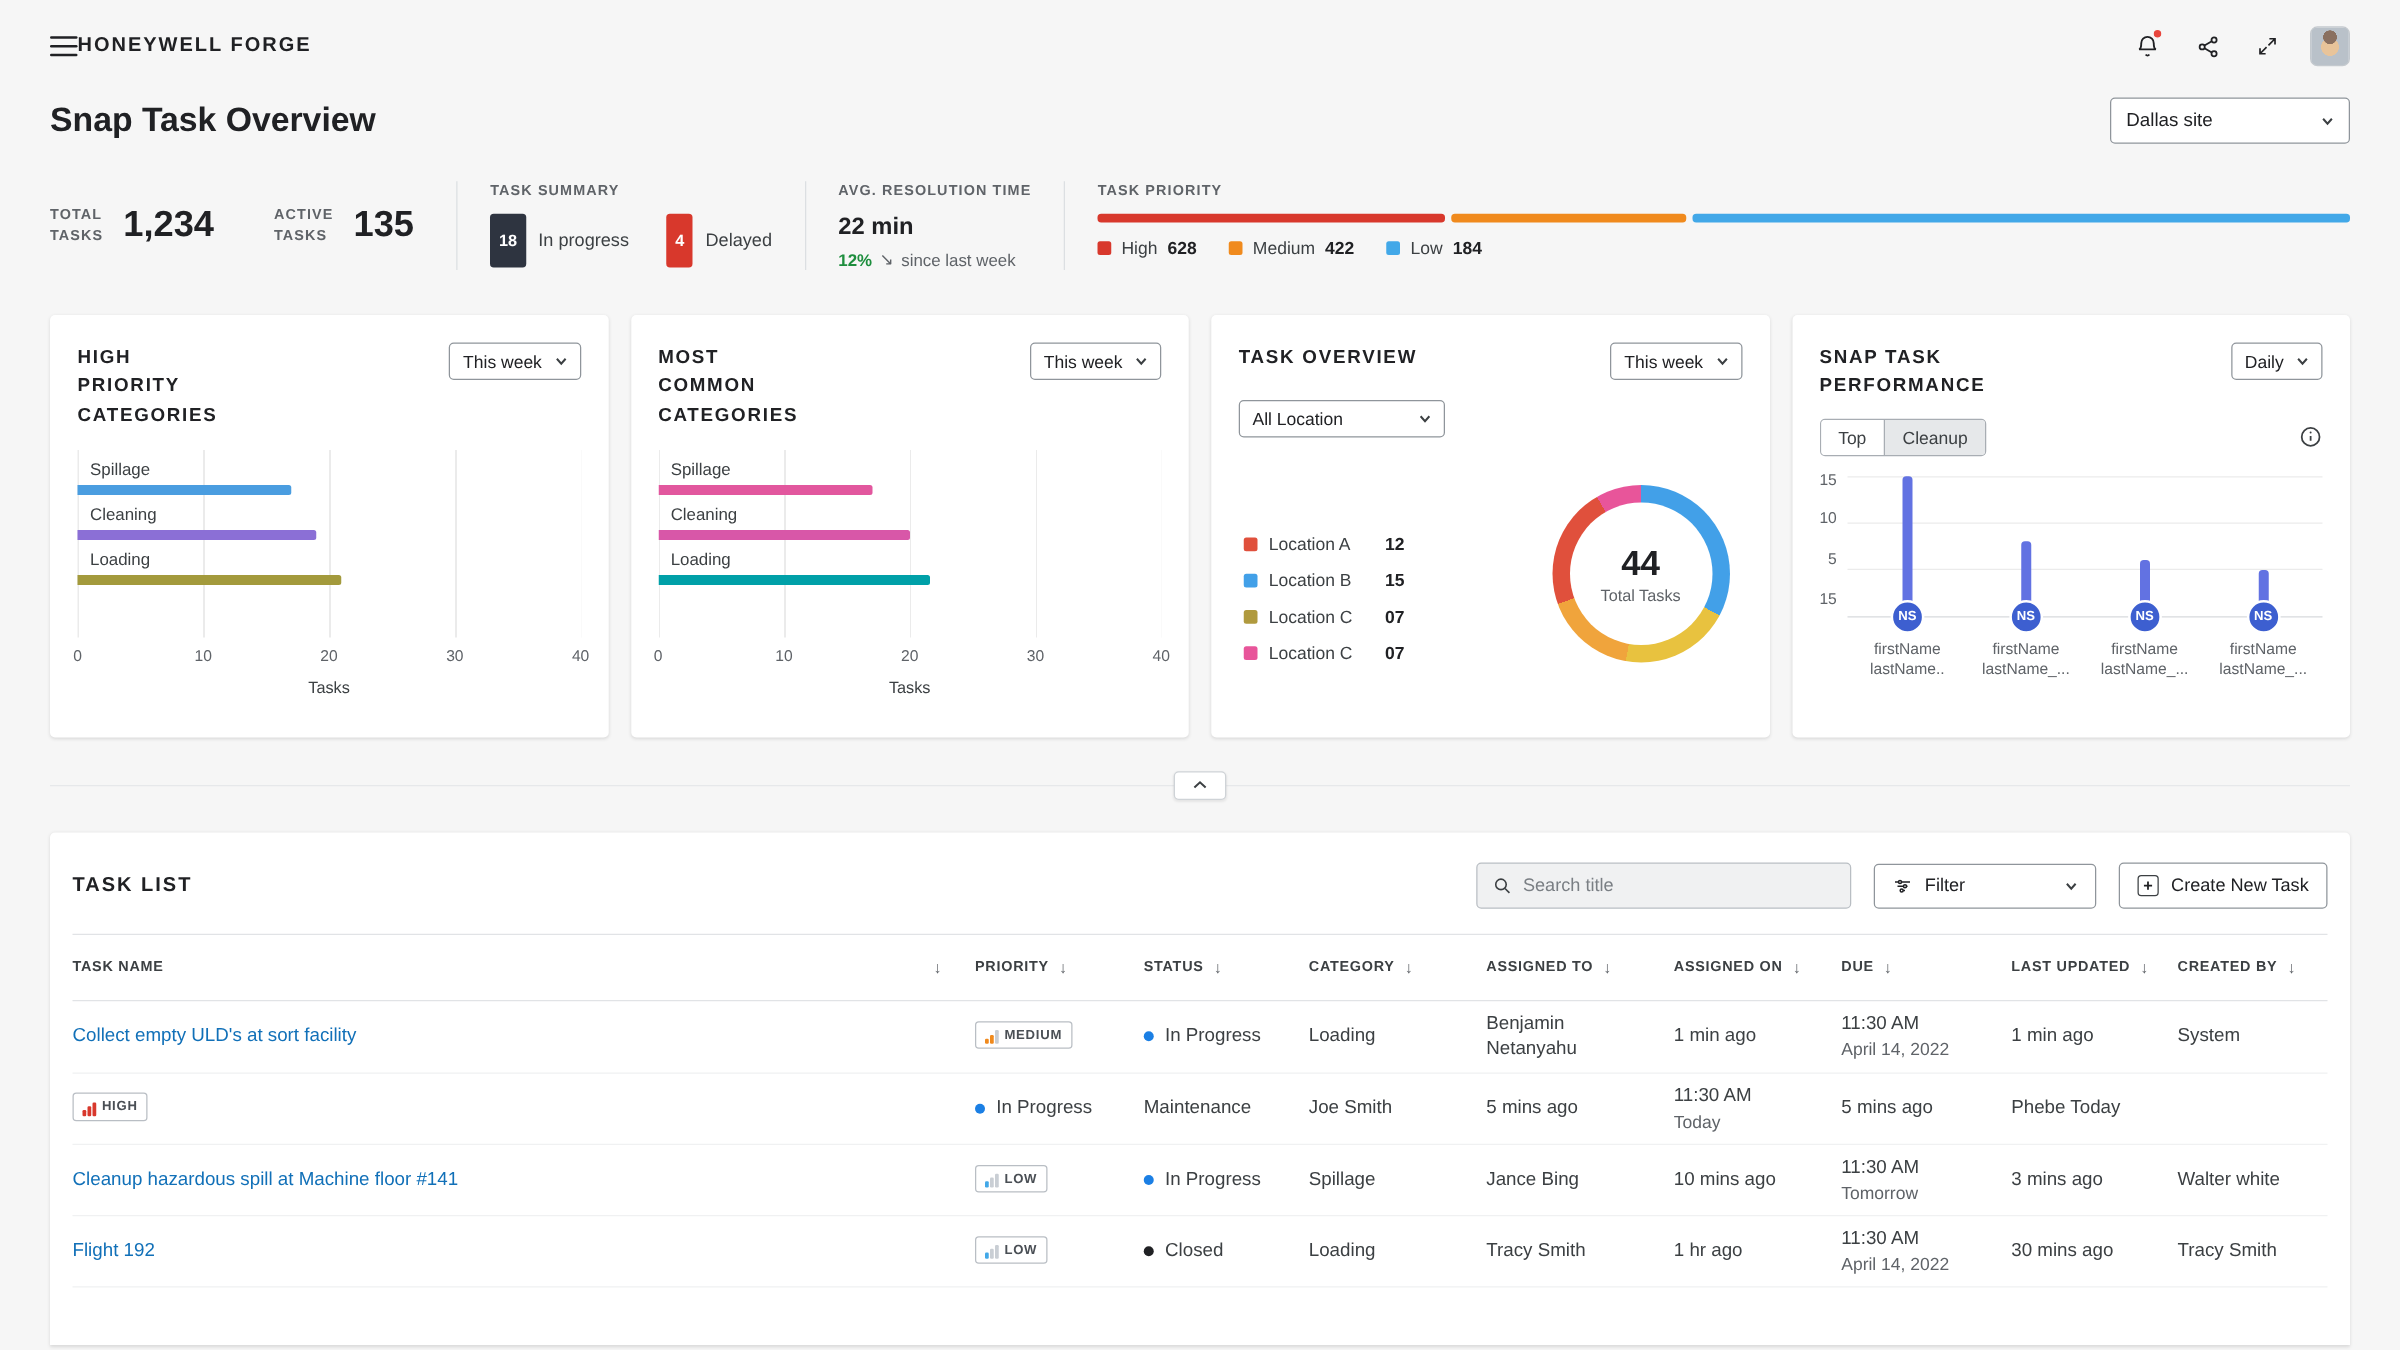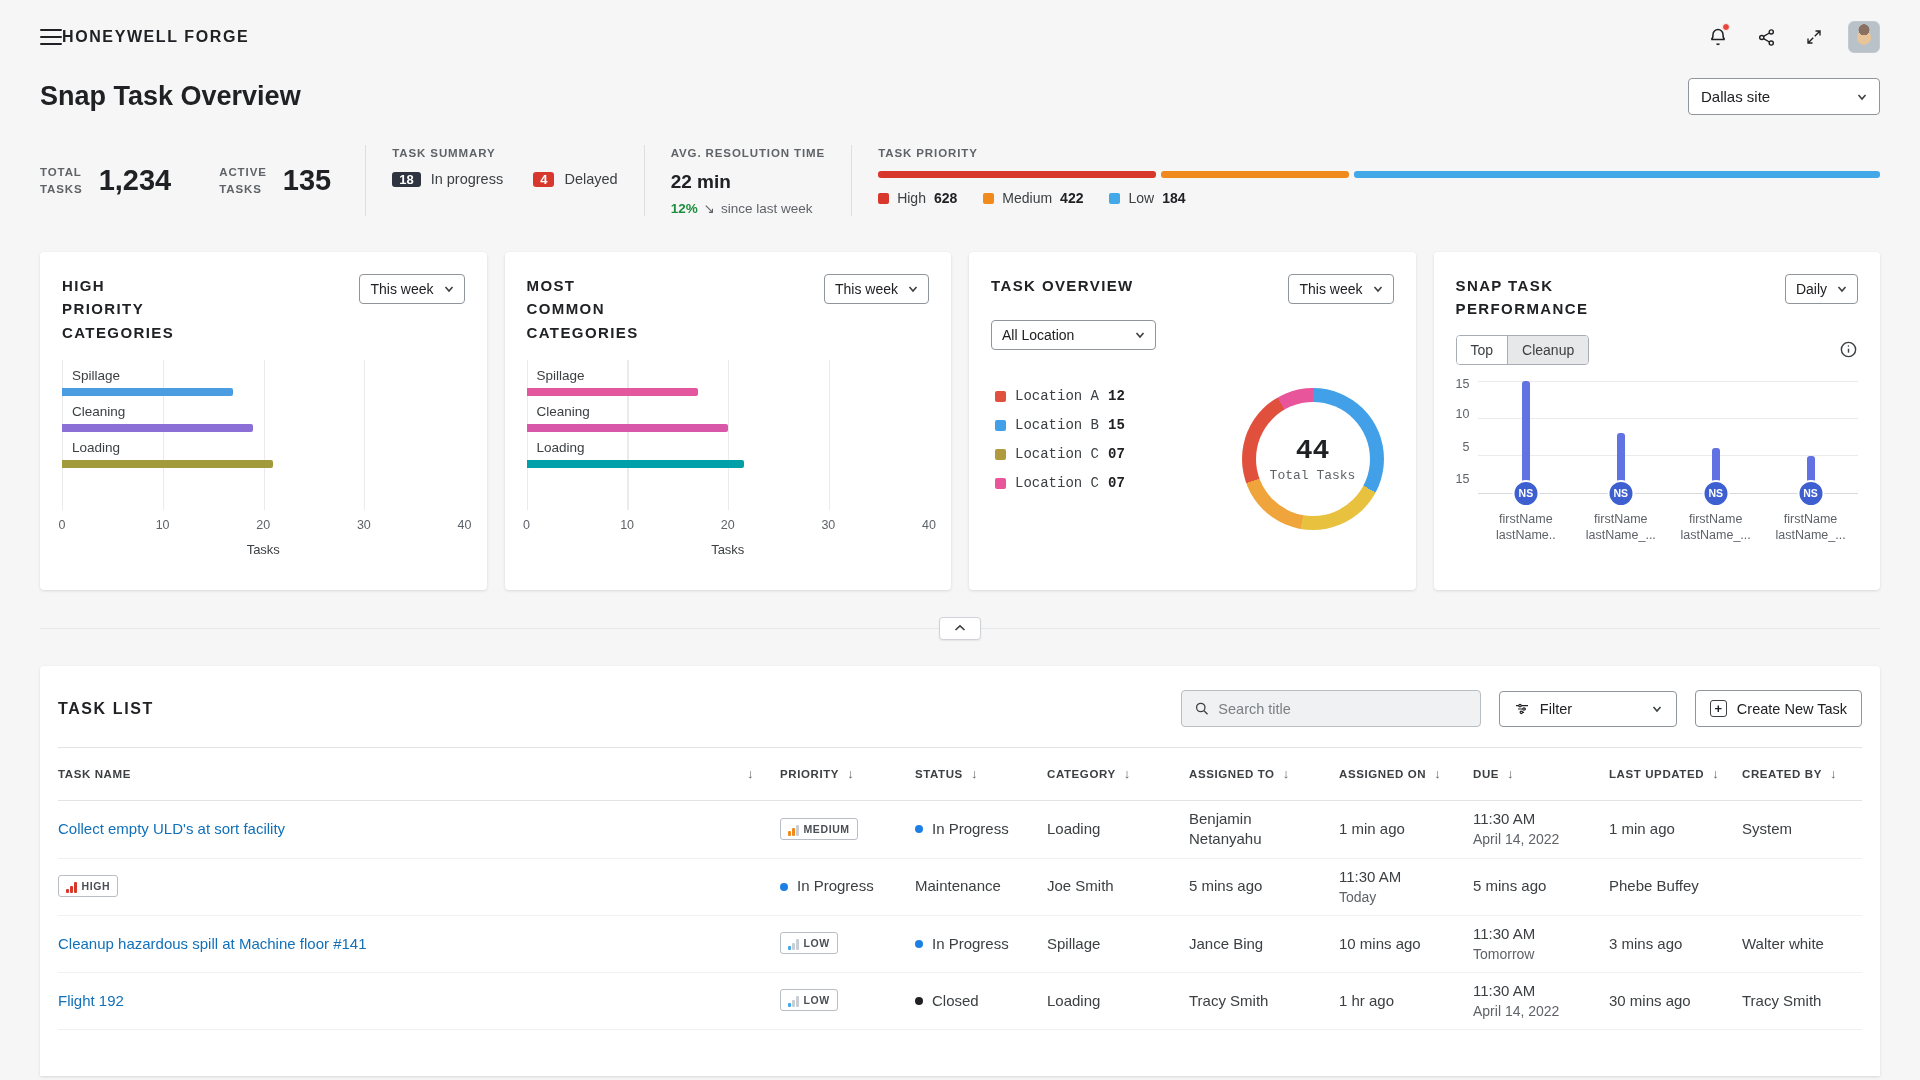--- a/index.html
+++ b/index.html
@@ -31,21 +31,21 @@
   
   .stats { display:flex; align-items:stretch; padding:0 40px; margin-top:30px; gap:26px; }
   .stat-pair { display:flex; gap:48px; align-items:center; padding-right:8px; }
   .stat { display:flex; align-items:center; gap:16px; }
   .stat-label { font-size:11.5px; font-weight:bold; color:#5f6368; letter-spacing:.9px; line-height:1.4; }
   .stat-value { font-size:29px; font-weight:bold; }
   .vdiv { width:1px; background:#dcdfe2; }
   .block { display:flex; flex-direction:column; justify-content:flex-start; padding-top:2px; }
   .block-label { font-size:11.5px; font-weight:bold; color:#5f6368; letter-spacing:.9px; margin-bottom:12px; }
   .summary-row { display:flex; align-items:center; gap:10px; font-size:14.5px; color:#3c4043; }
-  .count-badge { border-radius:3px; color:#fff; font-size:13px; font-weight:bold; padding:0 7px; }
+  .count-badge { border-radius:3px; color:#fff; font-size:13px; font-weight:bold; padding:14px 7px; }
   .badge-dark { background:#2e3440; }
   .badge-red { background:#d8382c; }
   .summary-gap { width:10px; }
   .res-value { font-size:19px; font-weight:bold; margin-bottom:7px; }
   .res-sub { font-size:13.5px; display:flex; gap:6px; align-items:center; }
   .res-delta { color:#1e8e3e; font-weight:bold; }
   .res-arrow { color:#5f6368; }
   .res-note { color:#5f6368; }
   .priority-block { flex:1; }
   .priority-bar { display:flex; gap:5px; height:7px; margin-bottom:12px; }
@@ -67,21 +67,21 @@
            background-image:repeating-linear-gradient(90deg,#ebebeb 0 1px,rgba(0,0,0,0) 1px 25%); }
   .hgroup { padding-top:8px; }
   .hlabel { font-size:13.5px; color:#3c4043; margin-left:10px; margin-bottom:5px; }
   .hbar { height:8px; border-radius:0 2px 2px 0; }
   .xaxis { position:relative; height:18px; margin-top:8px; font-size:12.5px; color:#5f6368; }
   .xaxis span { position:absolute; transform:translateX(-50%); }
   .xlabel { text-align:center; font-size:13px; color:#3c4043; margin-top:6px; }
 
   
   .loc-select { width:165px; margin-top:16px; }
-  .overview-body { display:flex; align-items:flex-start; justify-content:space-between; margin-top:38px; padding:0 4px;font-family:Liberation Mono, monospace; }
+  .overview-body { display:flex; align-items:flex-end; justify-content:space-between; margin-top:38px; padding:0 4px; }
   .legend { display:flex; flex-direction:column; gap:13px; }
   .legend-item { display:flex; align-items:center; gap:9px; font-size:14px; color:#3c4043; }
   .legend-label { width:84px; }
   .legend-val { font-weight:bold; color:#202124; }
   .donut { width:142px; height:142px; border-radius:50%; position:relative; flex:none; margin-right:6px; }
   .donut-hole { position:absolute; inset:14px; background:#fff; border-radius:50%; display:flex; flex-direction:column; align-items:center; justify-content:center; }
   .donut-total { font-size:28px; font-weight:bold; }
   .donut-sub { font-size:13px; color:#5f6368; margin-top:2px; }
 
   
@@ -582,21 +582,21 @@
         <span>In Progress</span>
       </div>
     <div class="td">Maintenance</div>
     <div class="td">Joe Smith</div>
     <div class="td">5 mins ago</div>
     <div class="td">
         <div>11:30 AM</div>
         <div class="due-sub">Today</div>
       </div>
     <div class="td">5 mins ago</div>
-    <div class="td">Phebe Buffey</div>
+    <div class="td">Phebe Today</div>
   </div>
 
   <div class="tr">
     <div class="td"><a class="task-link">Cleanup hazardous spill at Machine floor #141</a></div>
     <div class="td"><span class="pbadge">
           <span class="pbars">
             <i style="background: rgb(66, 168, 232);"></i>
             <i style="background: rgb(201, 206, 212);"></i>
             <i style="background: rgb(201, 206, 212);"></i>
           </span>

